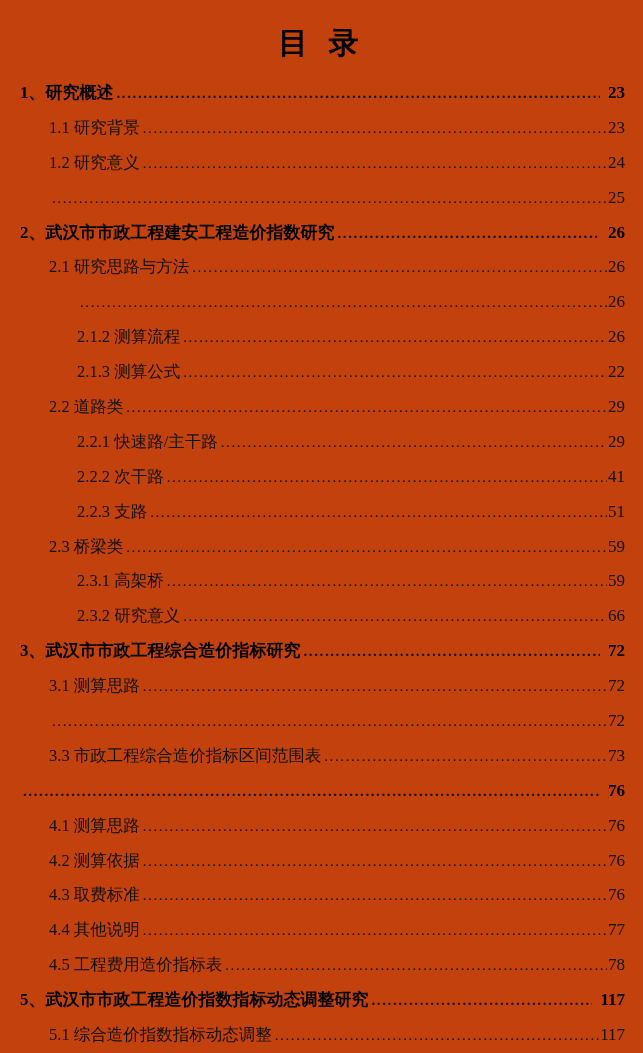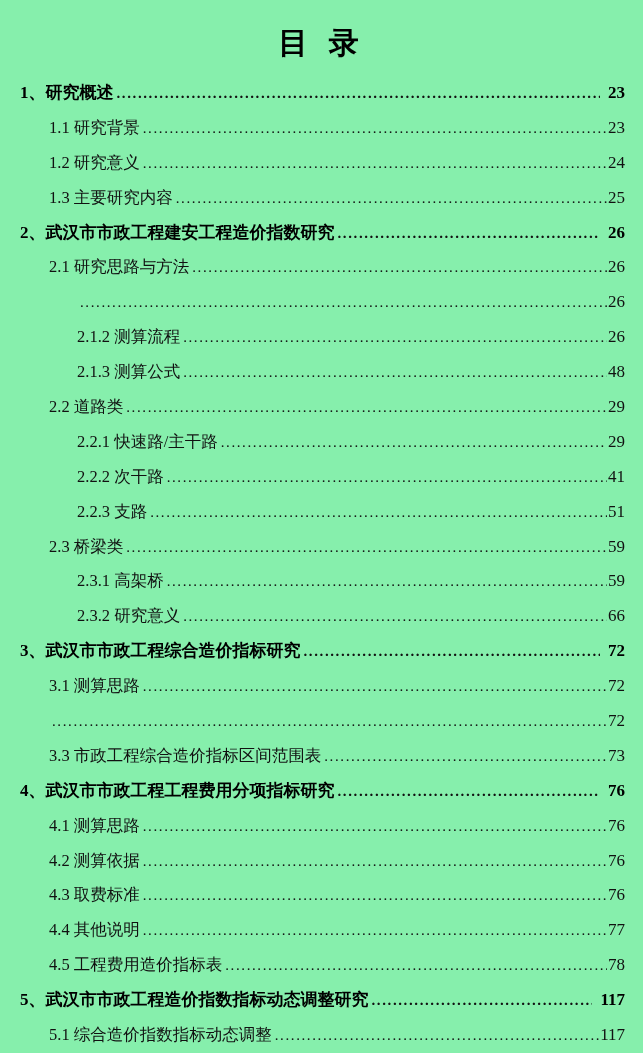--- a/index.html
+++ b/index.html
@@ -1,21 +1,21 @@
 <!DOCTYPE html>
 <html><head>
 <meta charset="utf-8">
 <style>
   html, body { margin: 0; padding: 0; background: #e8e8e8; }
   .page {
     position: relative;
     width: 643px;
     height: 1053px;
     margin: 0 auto;
-    background: #86efac;
+    background: #c2410c;
     overflow: hidden;
     font-family: "Liberation Serif", "DejaVu Serif", serif;
     color: #111;
   }
   .doc-title {
     margin: 0;
     padding-top: 24px;
     text-align: center;
     font-family: "Liberation Sans", "DejaVu Sans", sans-serif;
     font-weight: 900;
@@ -76,21 +76,20 @@
     <span class="entry-label">1.1 研究背景</span>
     <span class="leader-dots"></span>
     <span class="entry-page">23</span>
   </li>
       <li class="toc-row lv2">
     <span class="entry-label">1.2 研究意义</span>
     <span class="leader-dots"></span>
     <span class="entry-page">24</span>
   </li>
       <li class="toc-row lv2">
-    <span class="entry-label">1.3 主要研究内容</span>
     <span class="leader-dots"></span>
     <span class="entry-page">25</span>
   </li>
       <li class="toc-row lv1 bold">
     <span class="entry-label">2、武汉市市政工程建安工程造价指数研究</span>
     <span class="leader-dots"></span>
     <span class="entry-page">26</span>
   </li>
       <li class="toc-row lv2">
     <span class="entry-label">2.1 研究思路与方法</span>
@@ -102,21 +101,21 @@
     <span class="entry-page">26</span>
   </li>
       <li class="toc-row lv3">
     <span class="entry-label">2.1.2 测算流程</span>
     <span class="leader-dots"></span>
     <span class="entry-page">26</span>
   </li>
       <li class="toc-row lv3">
     <span class="entry-label">2.1.3 测算公式</span>
     <span class="leader-dots"></span>
-    <span class="entry-page">48</span>
+    <span class="entry-page">22</span>
   </li>
       <li class="toc-row lv2">
     <span class="entry-label">2.2 道路类</span>
     <span class="leader-dots"></span>
     <span class="entry-page">29</span>
   </li>
       <li class="toc-row lv3">
     <span class="entry-label">2.2.1 快速路/主干路</span>
     <span class="leader-dots"></span>
     <span class="entry-page">29</span>
@@ -159,21 +158,20 @@
       <li class="toc-row lv2">
     <span class="leader-dots"></span>
     <span class="entry-page">72</span>
   </li>
       <li class="toc-row lv2">
     <span class="entry-label">3.3 市政工程综合造价指标区间范围表</span>
     <span class="leader-dots"></span>
     <span class="entry-page">73</span>
   </li>
       <li class="toc-row lv1 bold">
-    <span class="entry-label">4、武汉市市政工程工程费用分项指标研究</span>
     <span class="leader-dots"></span>
     <span class="entry-page">76</span>
   </li>
       <li class="toc-row lv2">
     <span class="entry-label">4.1 测算思路</span>
     <span class="leader-dots"></span>
     <span class="entry-page">76</span>
   </li>
       <li class="toc-row lv2">
     <span class="entry-label">4.2 测算依据</span>

